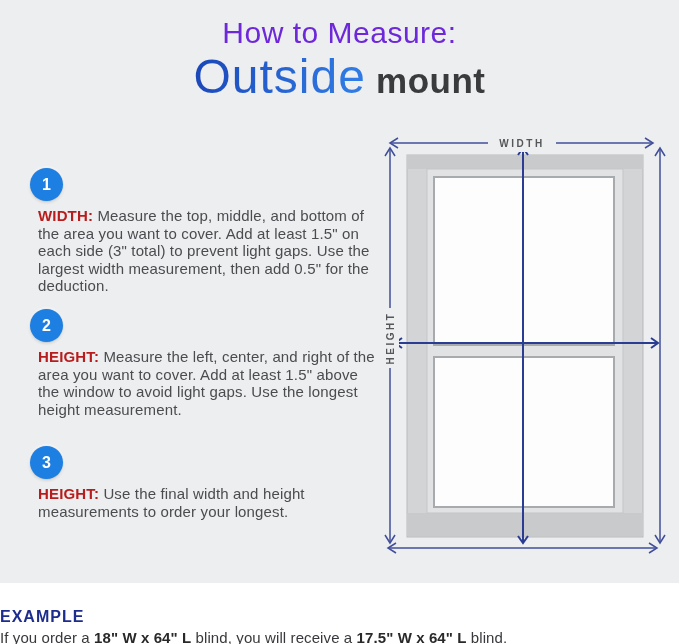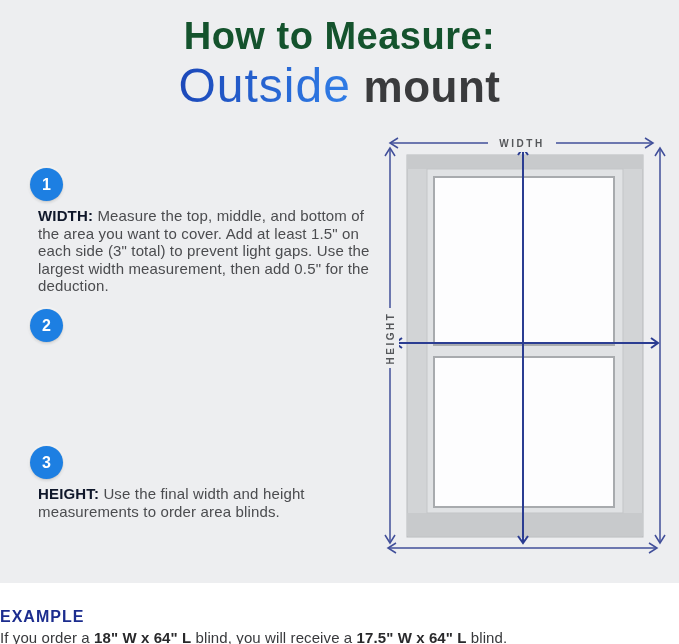--- a/index.html
+++ b/index.html
@@ -5,49 +5,49 @@
   html,body{margin:0;padding:0;}
   .page{
     position:relative; width:679px; height:644px; overflow:hidden;
     background:#edeef0;
     font-family:"Liberation Sans", sans-serif;
     -webkit-font-smoothing:antialiased;
   }
   
   .header{position:absolute; top:16px; left:0; width:100%; text-align:center;}
   .title-line1{
-    font-size:38px; font-weight:700; color:#14532d; letter-spacing:.5px; line-height:1.1;
+    font-size:30px; font-weight:400; color:#6d28d9; letter-spacing:.5px; line-height:1.1;
   }
   .title-line2{margin-top:2px; line-height:1.1;}
   .title-highlight{
     font-size:48px; font-weight:400; color:var(--accent-blue,#2264d1); letter-spacing:1px;
   }
   @supports (-webkit-background-clip: text){
     .title-highlight{
       background:linear-gradient(100deg,#1c49ba 5%,#2f7ae4 90%);
       -webkit-background-clip:text; background-clip:text;
       -webkit-text-fill-color:transparent; color:transparent;
     }
   }
-  .title-suffix{font-size:44px; font-weight:700; color:#3a3b3d; letter-spacing:.5px;}
+  .title-suffix{font-size:35px; font-weight:700; color:#3a3b3d; letter-spacing:.5px;}
   
   .step{position:absolute; left:30px; width:346px;}
   .step-1{top:168px;} .step-2{top:309px;} .step-3{top:446px;}
   .step-badge{
     width:33px; height:33px; border-radius:50%;
     background:var(--step-circle-blue,#1d7fe2);
     color:#fff; font-size:16px; font-weight:700;
     display:flex; align-items:center; justify-content:center;
     box-shadow:0 1px 3px rgba(0,0,0,.25), 0 0 0 2px rgba(255,255,255,.45);
   }
   .step p{
     margin:6px 0 0 8px; font-size:15px; line-height:17.6px;
     letter-spacing:.15px; color:#4b4c4f;
   }
-  .step p strong{color:#0f172a; font-weight:700;margin-top:41px;}
+  .step p strong{color:#b91c1c; font-weight:700;margin-top:41px;}
   
   .diagram{position:absolute; left:372px; top:125px;}
   .dim-label{
     font-size:10px; font-weight:700; letter-spacing:2.5px; fill:#55575a;
     font-family:"Liberation Sans", sans-serif;
   }
   
   .footer{
     position:absolute; left:0; top:583px; width:679px; height:61px;
     background:#ffffff; text-align:left;
@@ -69,25 +69,26 @@
     <div class="title-line2"><span class="title-highlight">Outside</span><span class="title-suffix"> mount</span></div>
   </div>
 
   <div class="step step-1">
     <div class="step-badge">1</div>
     <p><strong>WIDTH:</strong> <span>Measure the top, middle, and bottom of the area you want to cover. Add at least 1.5" on each side (3" total) to prevent light gaps. Use the largest width measurement, then add 0.5" for the deduction.</span></p>
   </div>
 
   <div class="step step-2">
     <div class="step-badge">2</div>
+    <p><strong>HEIGHT:</strong> <span>Measure the left, center, and right of the area you want to cover. Add at least 1.5" above the window to avoid light gaps. Use the longest height measurement.</span></p>
   </div>
 
   <div class="step step-3">
     <div class="step-badge">3</div>
-    <p><strong>HEIGHT:</strong> <span>Use the final width and height measurements to order area blinds.</span></p>
+    <p><strong>HEIGHT:</strong> <span>Use the final width and height measurements to order your longest.</span></p>
   </div>
 
   <svg class="diagram" width="300" height="450" viewBox="0 0 300 450">
 
     <g>
       <rect x="35" y="30" width="236" height="382" fill="#d2d4d6" stroke="#b7b9bb" stroke-width="1"></rect>
       <rect x="35" y="30" width="236" height="14" fill="#c8cacc"></rect>
       <rect x="35" y="388" width="236" height="23" fill="#c8cacc"></rect>
       <rect x="55" y="44" width="196" height="344" fill="#e0e2e4" stroke="#c3c5c7" stroke-width="1"></rect>
       <rect x="62" y="52" width="180" height="168" fill="#fdfdfe" stroke="#a8abae" stroke-width="2"></rect>

